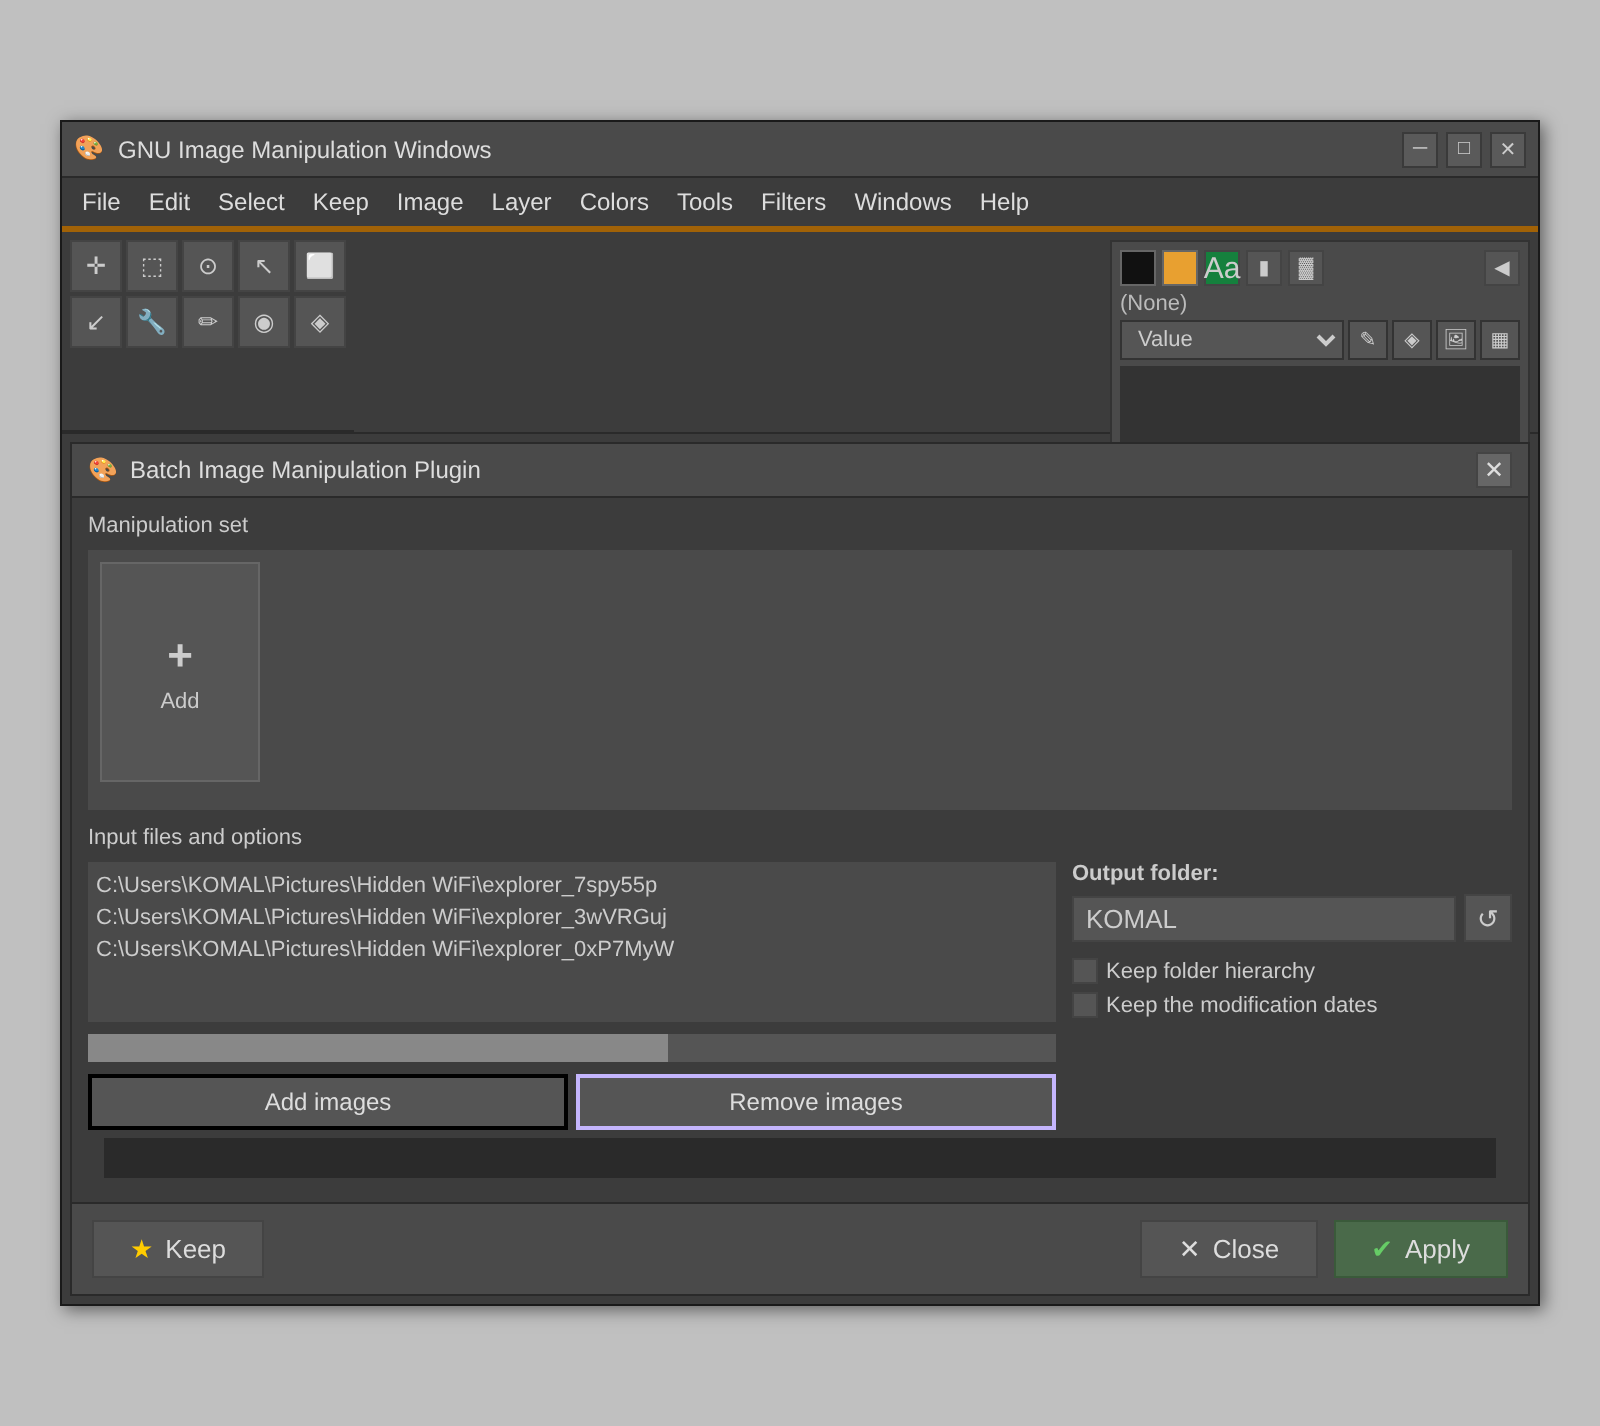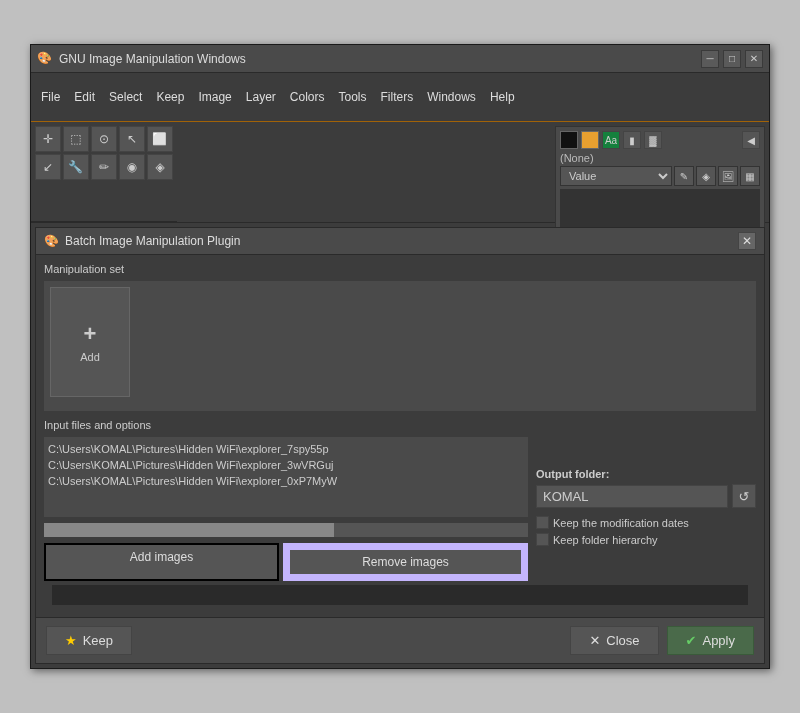--- a/index.html
+++ b/index.html
@@ -61,22 +61,22 @@
       align-items: center;
       justify-content: center;
       cursor: pointer;
     }
 
     
     .menu-bar {
       background: #3c3c3c;
       display: flex;
       gap: 2px;
-      padding: 14px 4px;
-      border-bottom: 1px solid #a16207;
+      padding: 2px 4px;
+      border-bottom: 3px solid #a16207;
     }
     .menu-item {
       color: #ddd;
       padding: 3px 6px;
       cursor: pointer;
       font-size: 12px;
     }
 
     
     .toolbar-area {
@@ -205,21 +205,20 @@
     .add-btn-box .plus {
       font-size: 22px;
       font-weight: bold;
       color: #ccc;
     }
 
     
     .input-section {
       display: flex;
       gap: 8px;
-      align-items: center;
     }
     .input-left {
       flex: 1;
     }
     .input-right {
       width: 220px;
     }
 
     .file-list {
       background: #4a4a4a;
@@ -248,21 +247,21 @@
       width: 60%;
     }
 
     .file-buttons {
       display: flex;
       gap: 4px;
     }
     .file-btn {
       flex: 1;
       background: #555;
-      border: 7px solid #c4b5fd;
+      border: 2px solid #c4b5fd;
       color: #ddd;
       padding: 5px 8px;
       font-size: 12px;
       cursor: pointer;
       text-align: center;
     }
     .file-btn.highlighted {
       border: 2px solid #000000;
     }
 
@@ -406,21 +405,21 @@
           <div class="tool-btn">◈</div>
         </div>
       </div>
     </div>
 
     <div style="position:absolute; right:4px; top:4px; width:210px; background:#4a4a4a; padding:4px; border:1px solid #333;">
 
       <div style="display:flex; gap:3px; align-items:center; margin-bottom:3px;">
         <div style="width:18px;height:18px;background:#111;border:1px solid #666;"></div>
         <div style="width:18px;height:18px;background:#e8a030;border:1px solid #666;"></div>
-        <div style="width:18px;height:18px;background:#15803d;border:1px solid #444;display:flex;align-items:center;justify-content:center;color:#ccc;font-size:10px;">Aa</div>
+        <div style="width:18px;height:18px;background:#15803d;border:1px solid #444;display:flex;align-items:center;justify-content:center;color:#ccc;font-size:15px;">Aa</div>
         <div style="width:18px;height:18px;background:#555;border:1px solid #444;display:flex;align-items:center;justify-content:center;color:#ccc;font-size:10px;">▮</div>
         <div style="width:18px;height:18px;background:#555;border:1px solid #444;display:flex;align-items:center;justify-content:center;color:#ccc;font-size:10px;">▓</div>
         <div style="flex:1;"></div>
         <div style="width:18px;height:18px;background:#555;border:1px solid #444;display:flex;align-items:center;justify-content:center;color:#ccc;font-size:10px;">◀</div>
       </div>
       <div class="none-label">(None)</div>
       <div class="value-row">
         <select class="value-select">
           <option>Value</option>
         </select>
@@ -472,25 +471,25 @@
         </div>
 
         <div class="input-right">
           <div class="output-label">Output folder:</div>
           <div class="output-folder-row">
             <input class="output-folder-input" type="text" value="KOMAL" style="">
             <div class="folder-undo-btn">↺</div>
           </div>
           <div class="checkbox-row">
             <div class="cb"></div>
-            <span>Keep the modification dates</span>
+            <span>Keep folder hierarchy</span>
           </div>
           <div class="checkbox-row">
             <div class="cb"></div>
-            <span>Keep folder hierarchy</span>
+            <span>Keep the modification dates</span>
           </div>
         </div>
 
       </div>
 
       <div class="status-bar"></div>
 
     </div>
 
     <div class="bottom-bar">

